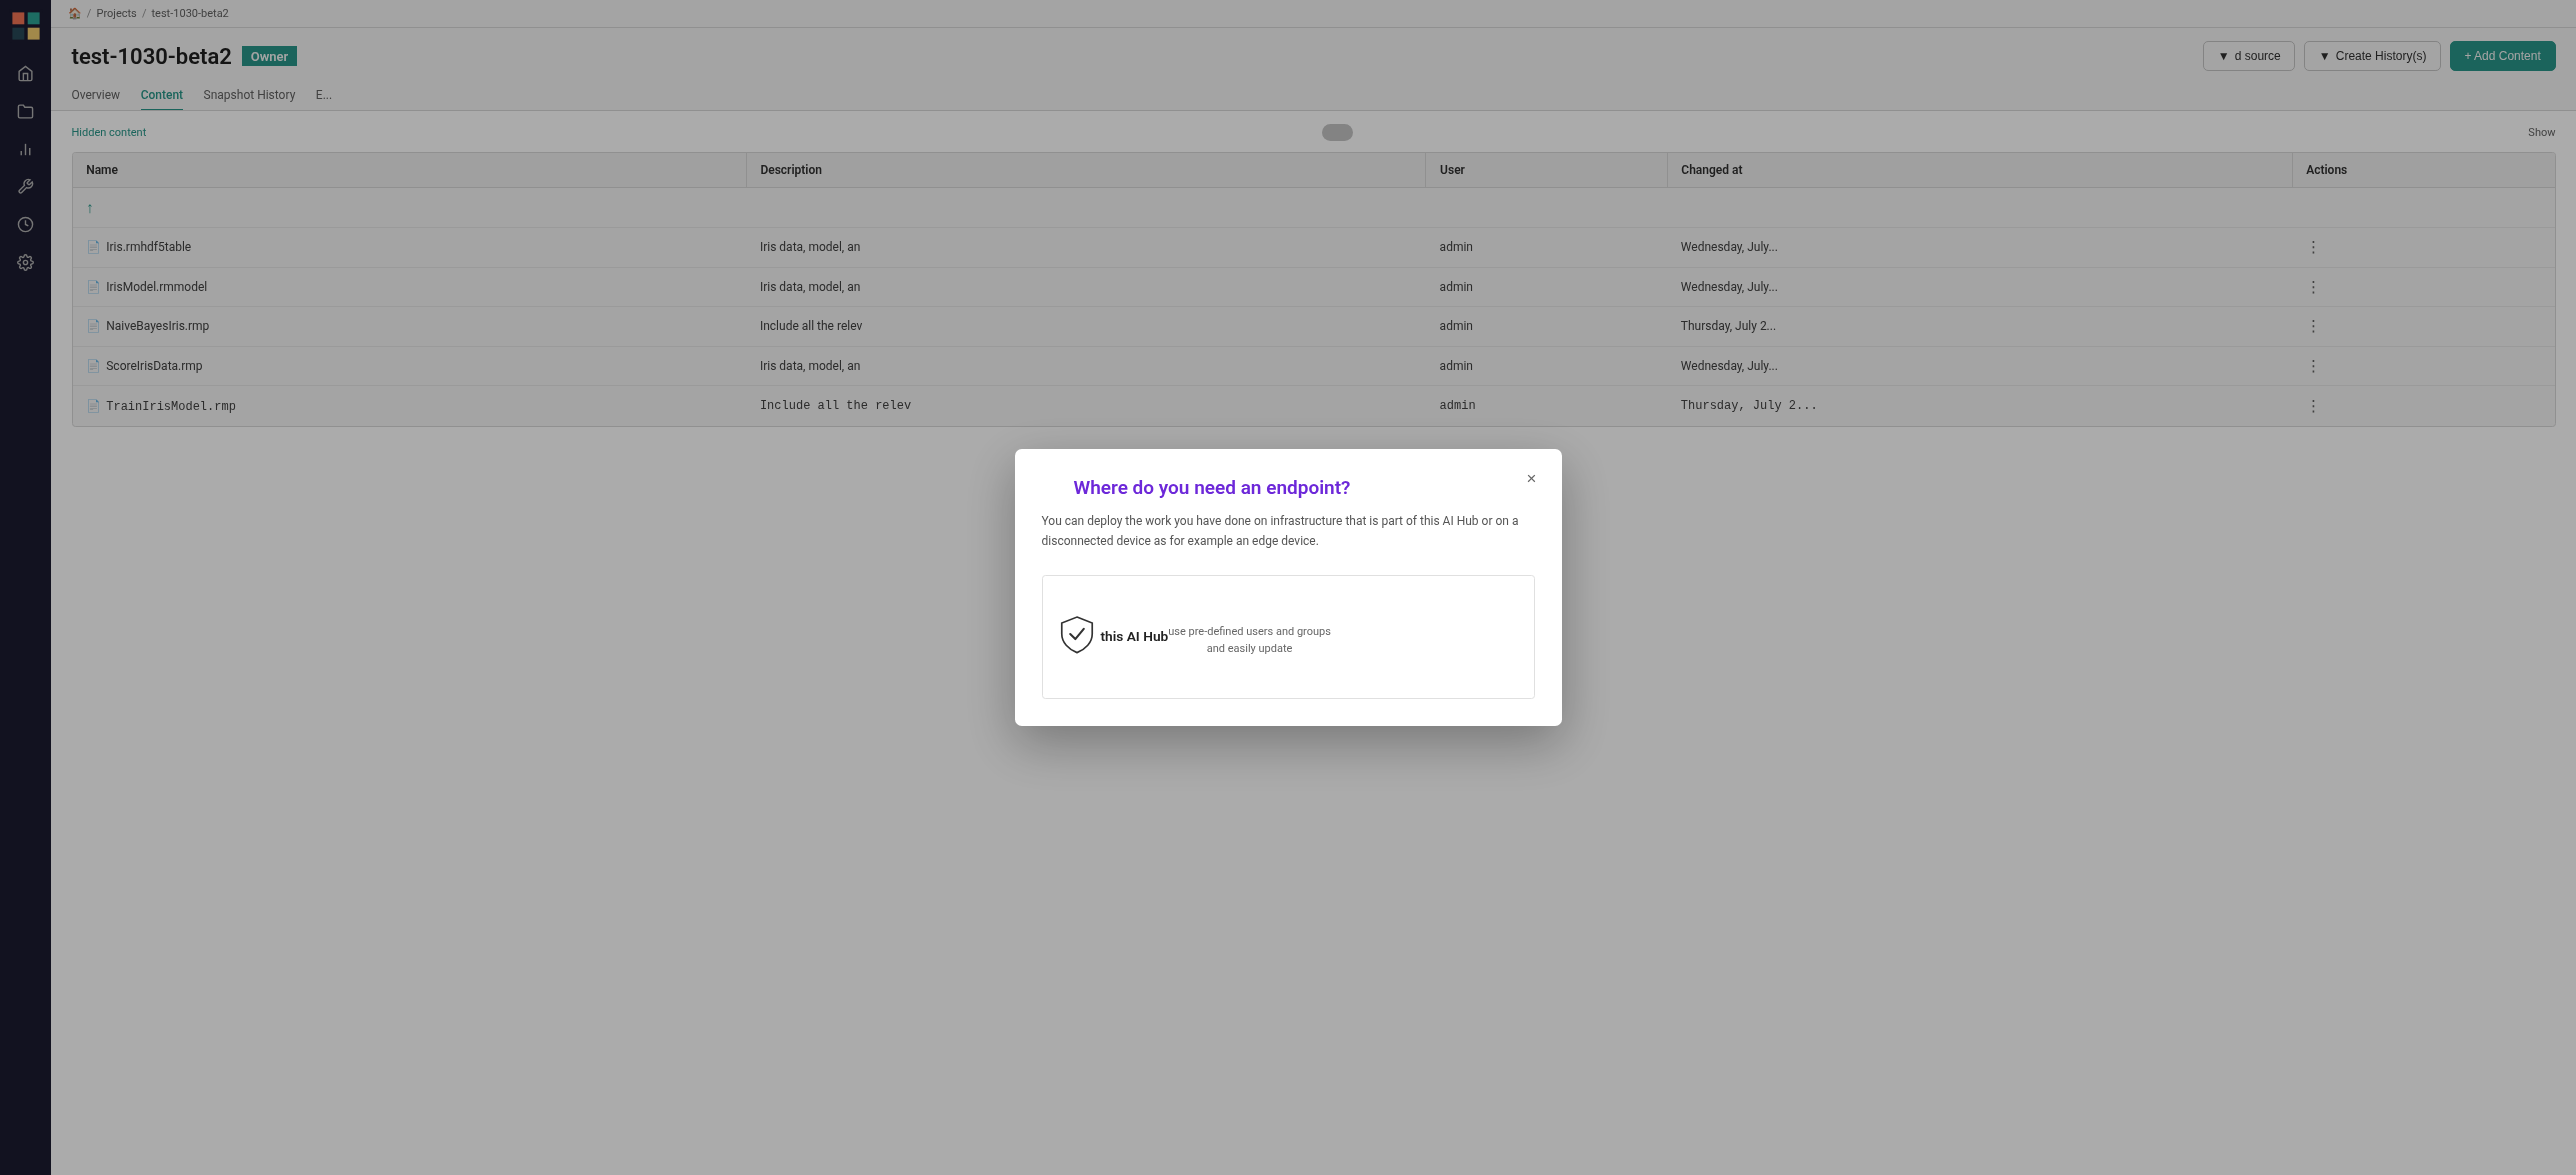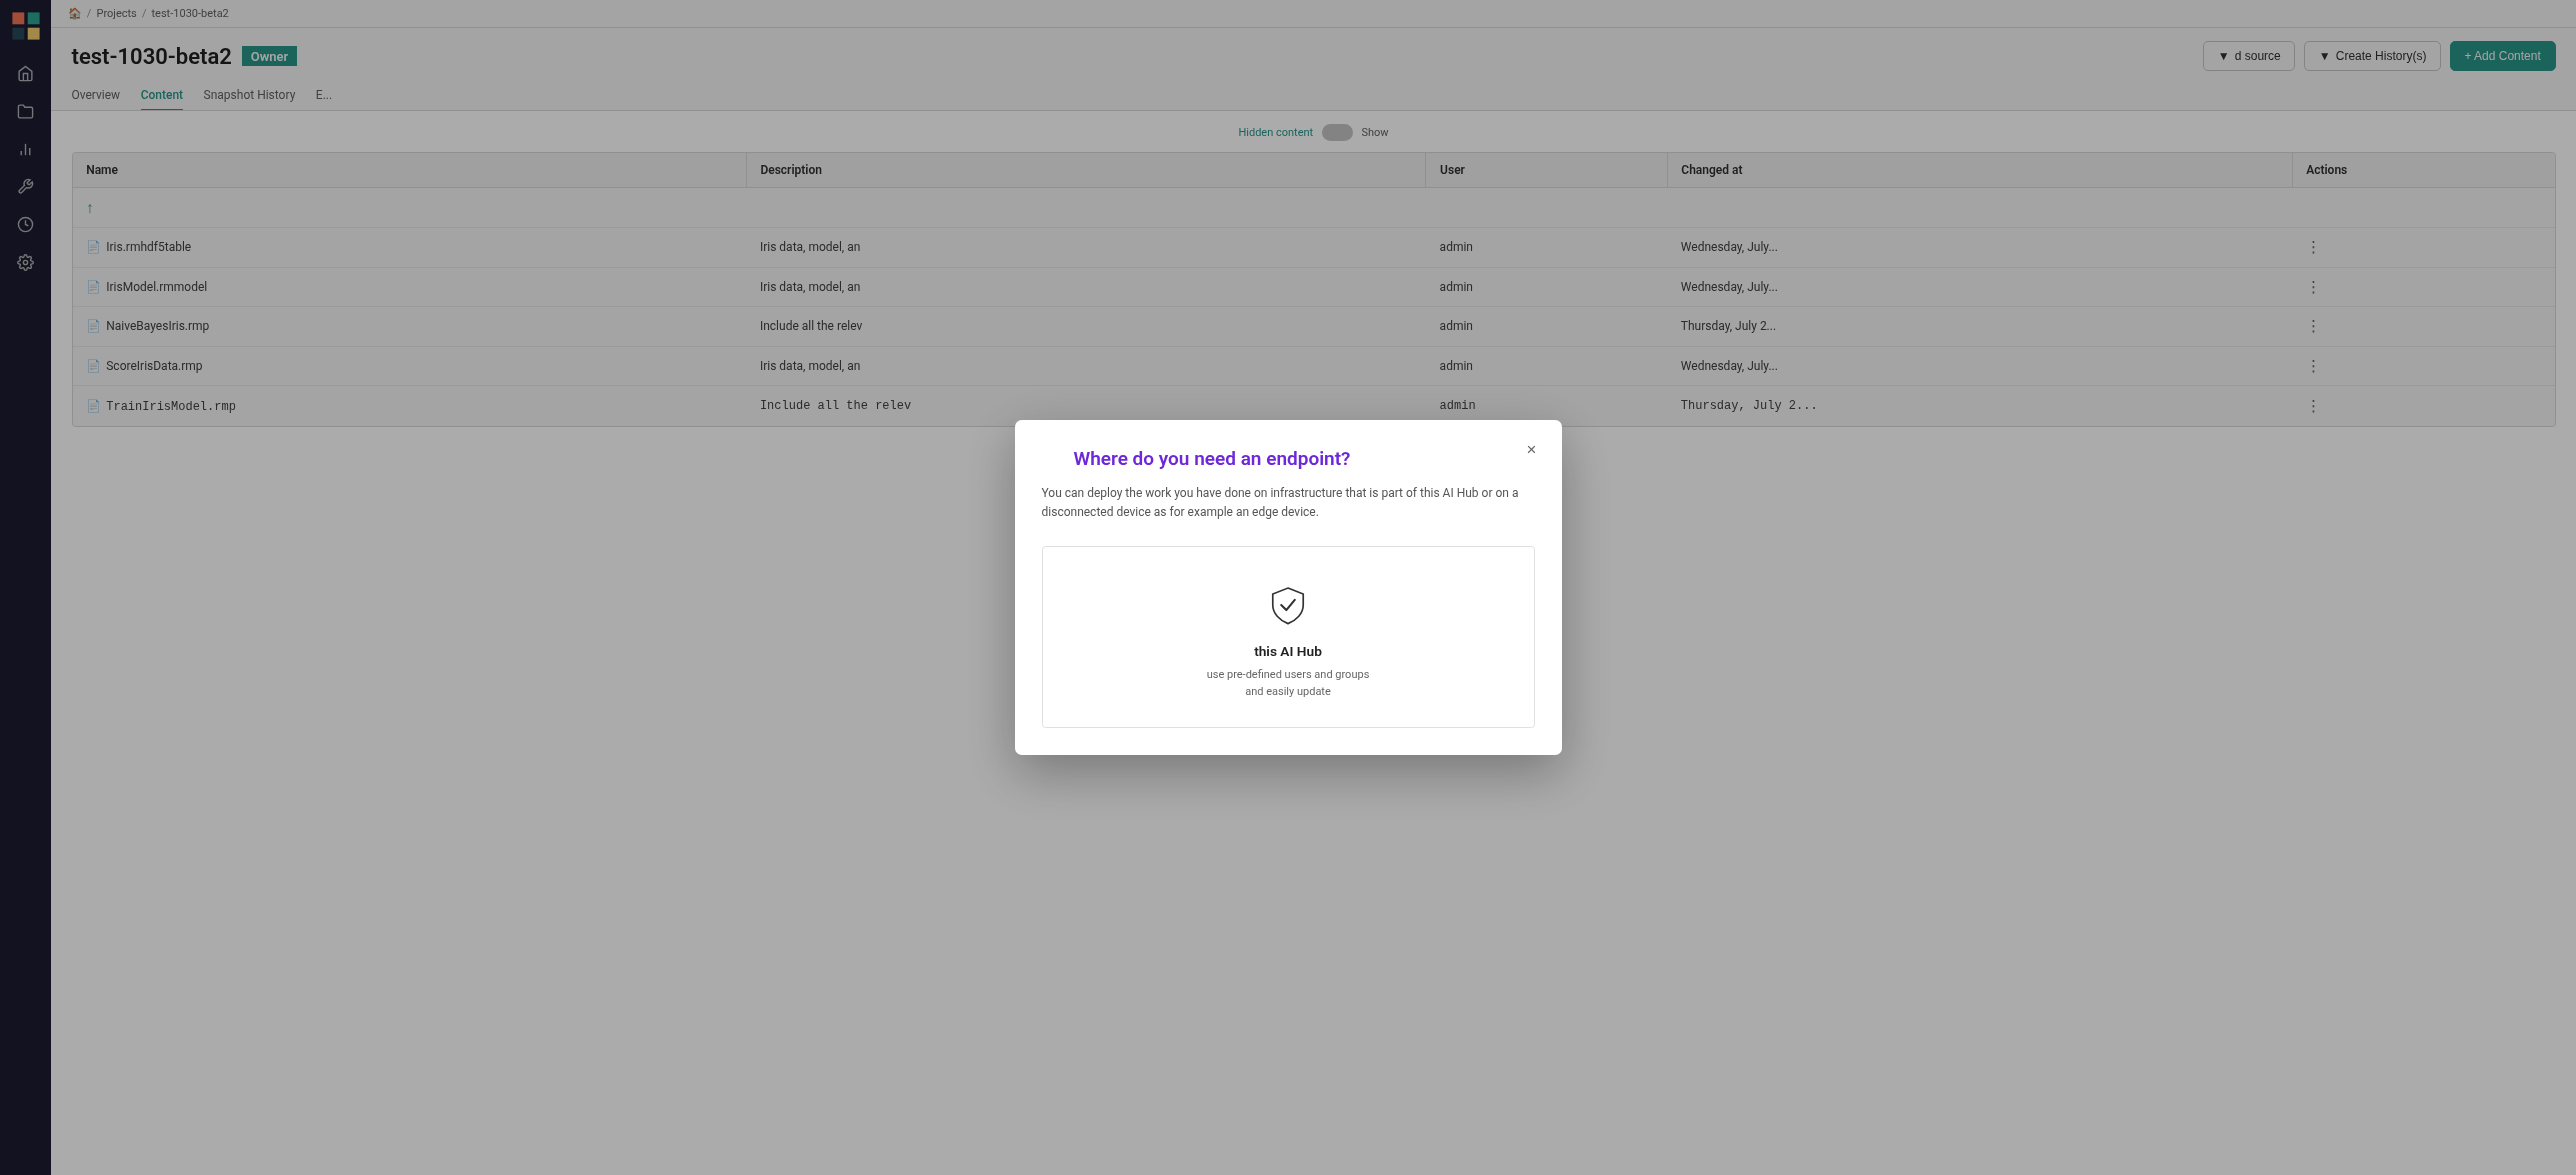--- a/index.html
+++ b/index.html
@@ -129,21 +129,21 @@
 
     
     .content-area {
       flex: 1;
       padding: 13.7px 20.5px;
       overflow: auto;
       position: relative;
     }
     .content-toolbar {
       display: flex;
-      justify-content: center;
+      justify-content: space-between;
       align-items: center;
       margin-bottom: 10.3px;
       gap: 8.6px;
     }
     .hidden-content-label { font-size: 11px; color: #2a9d8f; }
     .toggle {
       width: 31px;
       height: 17px;
       background: #ccc;
       border-radius: 8.6px;
@@ -235,21 +235,20 @@
     .options-row {
       display: flex;
       gap: 0;
       border: 0.9px solid #e0e0e0;
       border-radius: 3.4px;
       overflow: hidden;
     }
     .option-card {
       flex: 1;
       display: flex;
-      flex-direction: column;
       align-items: center;
       padding: 34px 10px 27px;
       cursor: pointer;
       transition: background 0.2s;
       border-right: 0.9px solid #e0e0e0;
     }
     .option-card:last-child { border-right: none; }
 
     .option-icon {
       width: 48px;

